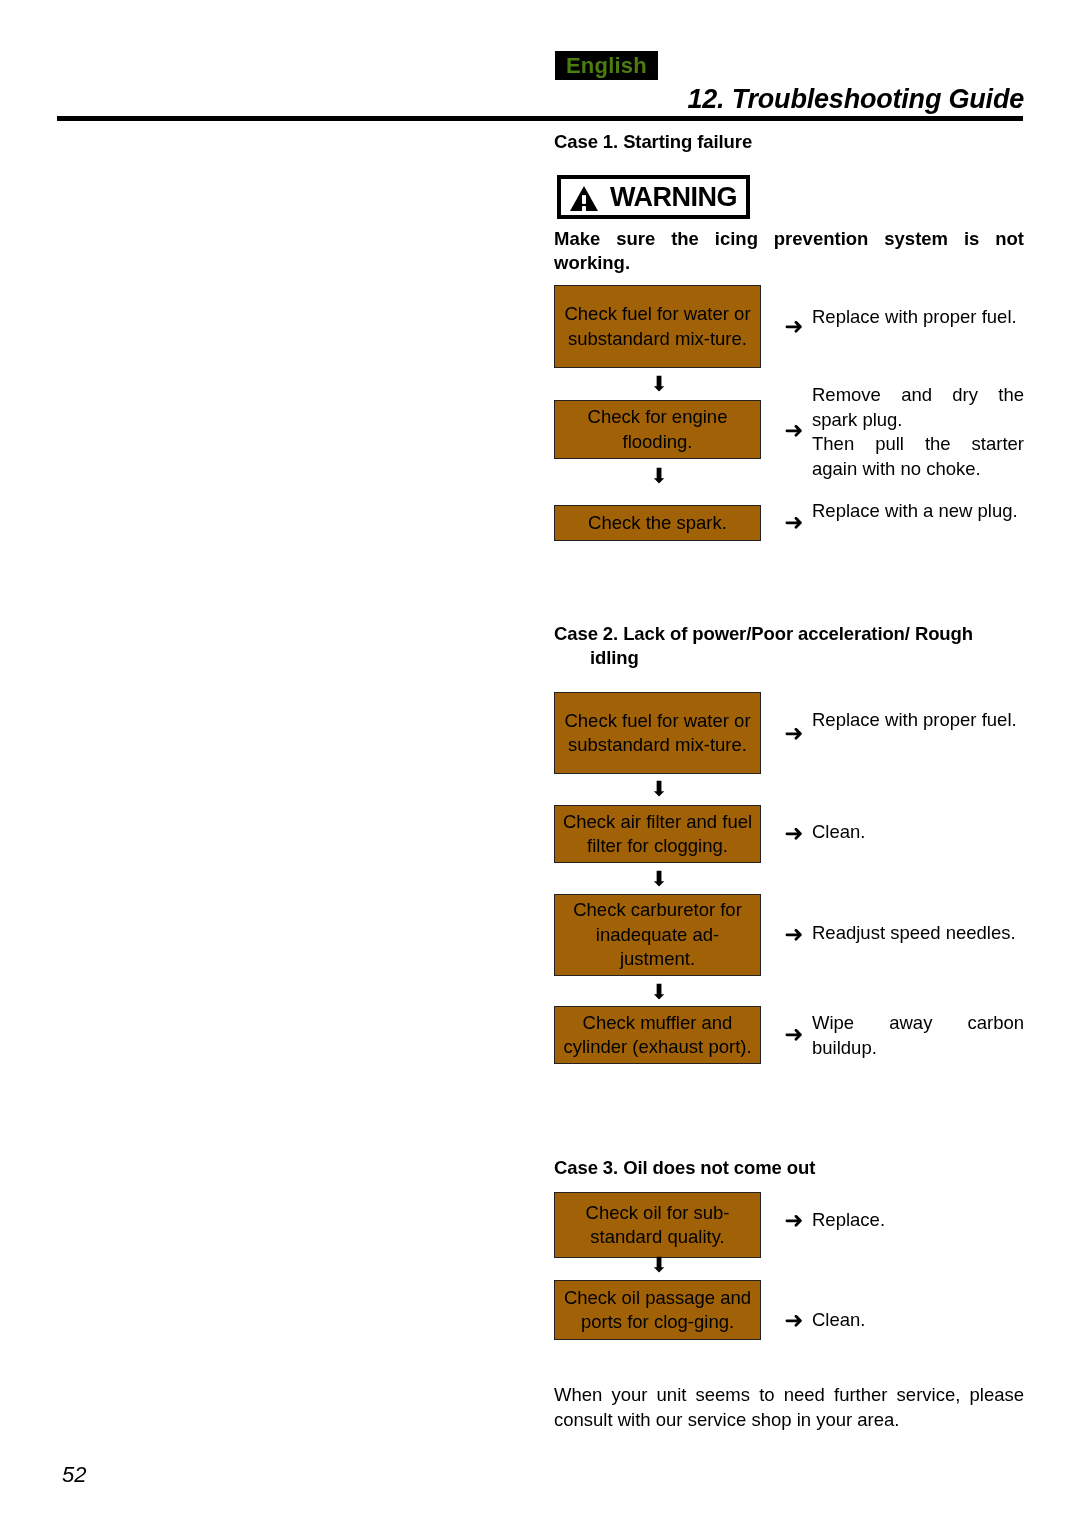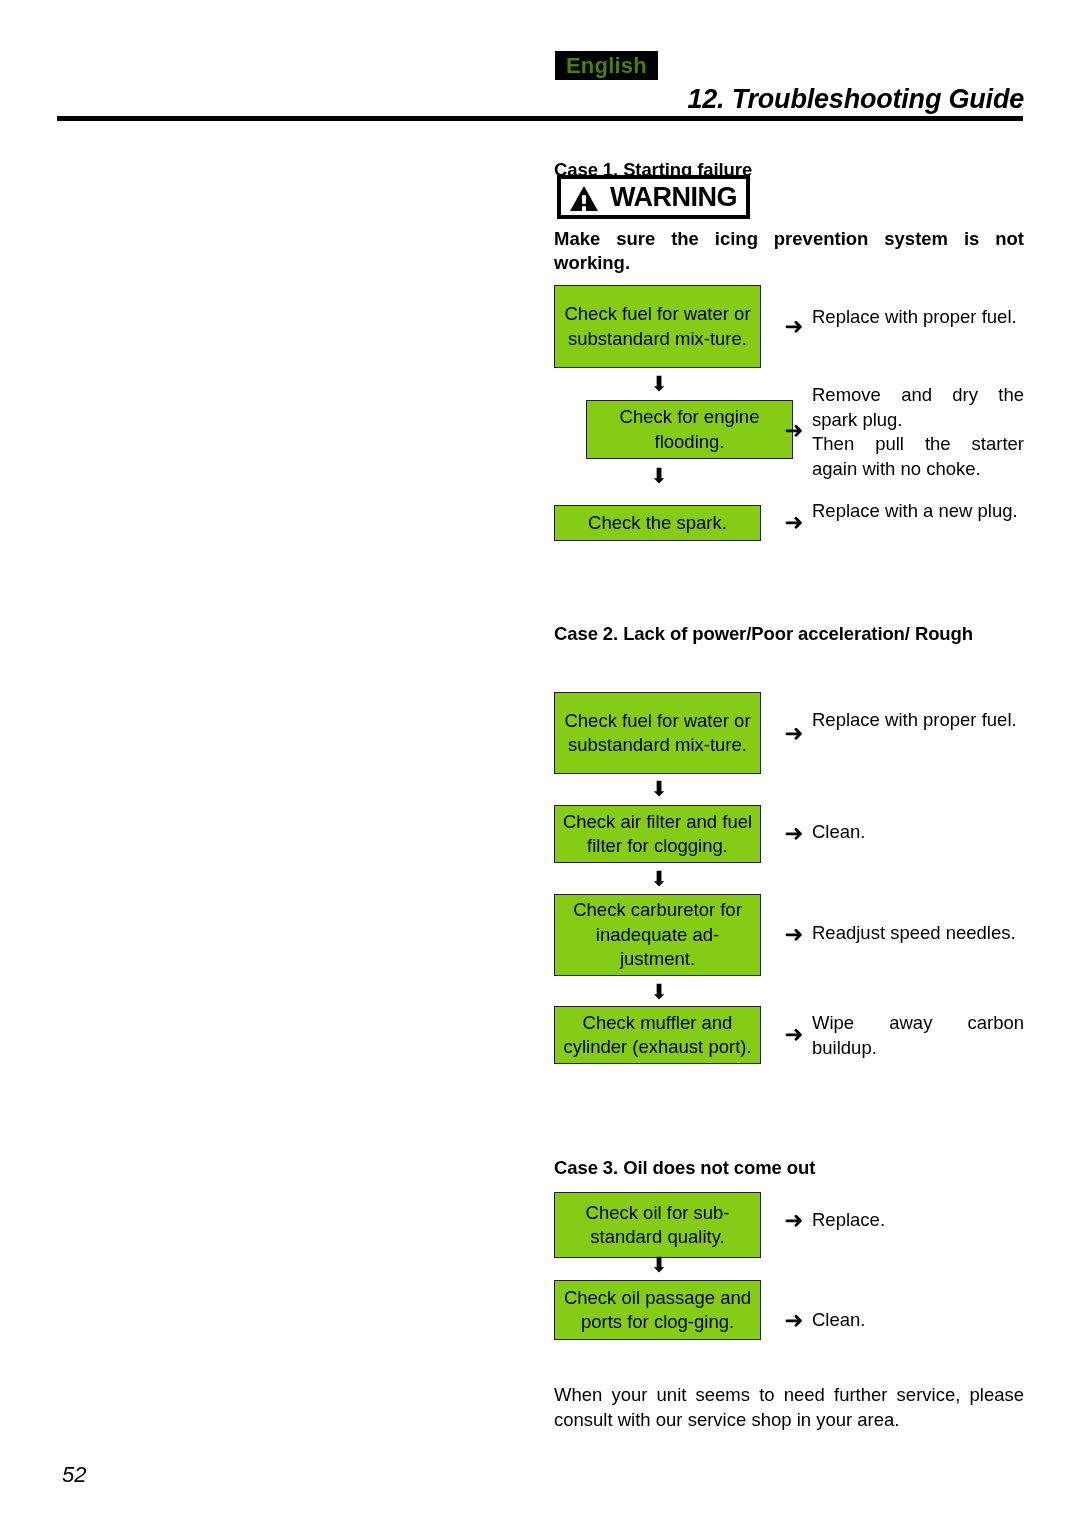--- a/index.html
+++ b/index.html
@@ -122,21 +122,21 @@
     width: 470px;
   }
   .flow-row {
     position: relative;
   }
   .flow-box {
     position: absolute;
     left: 0;
     width: 207px;
     border: 1.5px solid #222222;
-    background: #84cc16;
+    background: #a16207;
     box-sizing: border-box;
     text-align: center;
     font-size: 18.5px;
     line-height: 24.5px;
     display: flex;
     align-items: center;
     justify-content: center;
     padding: 3px 6px;
     box-sizing: border-box;
   }
@@ -193,21 +193,21 @@
 </style>
 </head>
 <body>
 
 <div id="lang-tag">English</div>
 
 <div id="page-title">12. Troubleshooting Guide</div>
 
 <div id="title-rule"></div>
 
-<div class="case-heading" style="left:554px; top:130px;margin-top:28px;">
+<div class="case-heading" style="left:554px; top:130px;">
   <span>Case 1. Starting failure</span>
 </div>
 
 <div class="warn-box">
   <span class="warn-tri"></span>
   <span class="warn-word">WARNING</span>
 </div>
 
 <div class="warn-text">Make sure the icing prevention system is not working.</div>
 
@@ -216,41 +216,42 @@
   <div class="flow-row">
     <div class="flow-box" style="top:0; height:83px;">
       <span>Check fuel for water or substandard mix-ture.</span>
     </div>
     <div class="right-arrow" style="top:30px;">➜</div>
     <div class="action-text" style="top:20px;">Replace with proper fuel.</div>
     <div class="down-arrow" style="top:88px;">⬇</div>
   </div>
 
   <div class="flow-row">
-    <div class="flow-box" style="top:115px; height:59px;margin-left:32px;">
+    <div class="flow-box" style="top:115px; height:59px;">
       <span>Check for engine flooding.</span>
     </div>
     <div class="right-arrow" style="top:134px;">➜</div>
     <div class="action-text" style="top:98px; white-space:pre-line;">Remove and dry the spark plug.
 Then pull the starter again with no choke.</div>
     <div class="down-arrow" style="top:180px;">⬇</div>
   </div>
 
   <div class="flow-row">
     <div class="flow-box" style="top:220px; height:36px;">
       <span>Check the spark.</span>
     </div>
     <div class="right-arrow" style="top:226px;">➜</div>
     <div class="action-text" style="top:214px;">Replace with a new plug.</div>
   </div>
 
 </div>
 
 <div class="case-heading" style="left:554px; top:622px; width:470px;">
   <span>Case 2. Lack of power/Poor acceleration/ Rough</span>
+  <span class="cont">idling</span>
 </div>
 
 <div class="flow" style="top:692px;">
 
   <div class="flow-row">
     <div class="flow-box" style="top:0; height:82px;">
       <span>Check fuel for water or substandard mix-ture.</span>
     </div>
     <div class="right-arrow" style="top:30px;">➜</div>
     <div class="action-text" style="top:16px;">Replace with proper fuel.</div>

